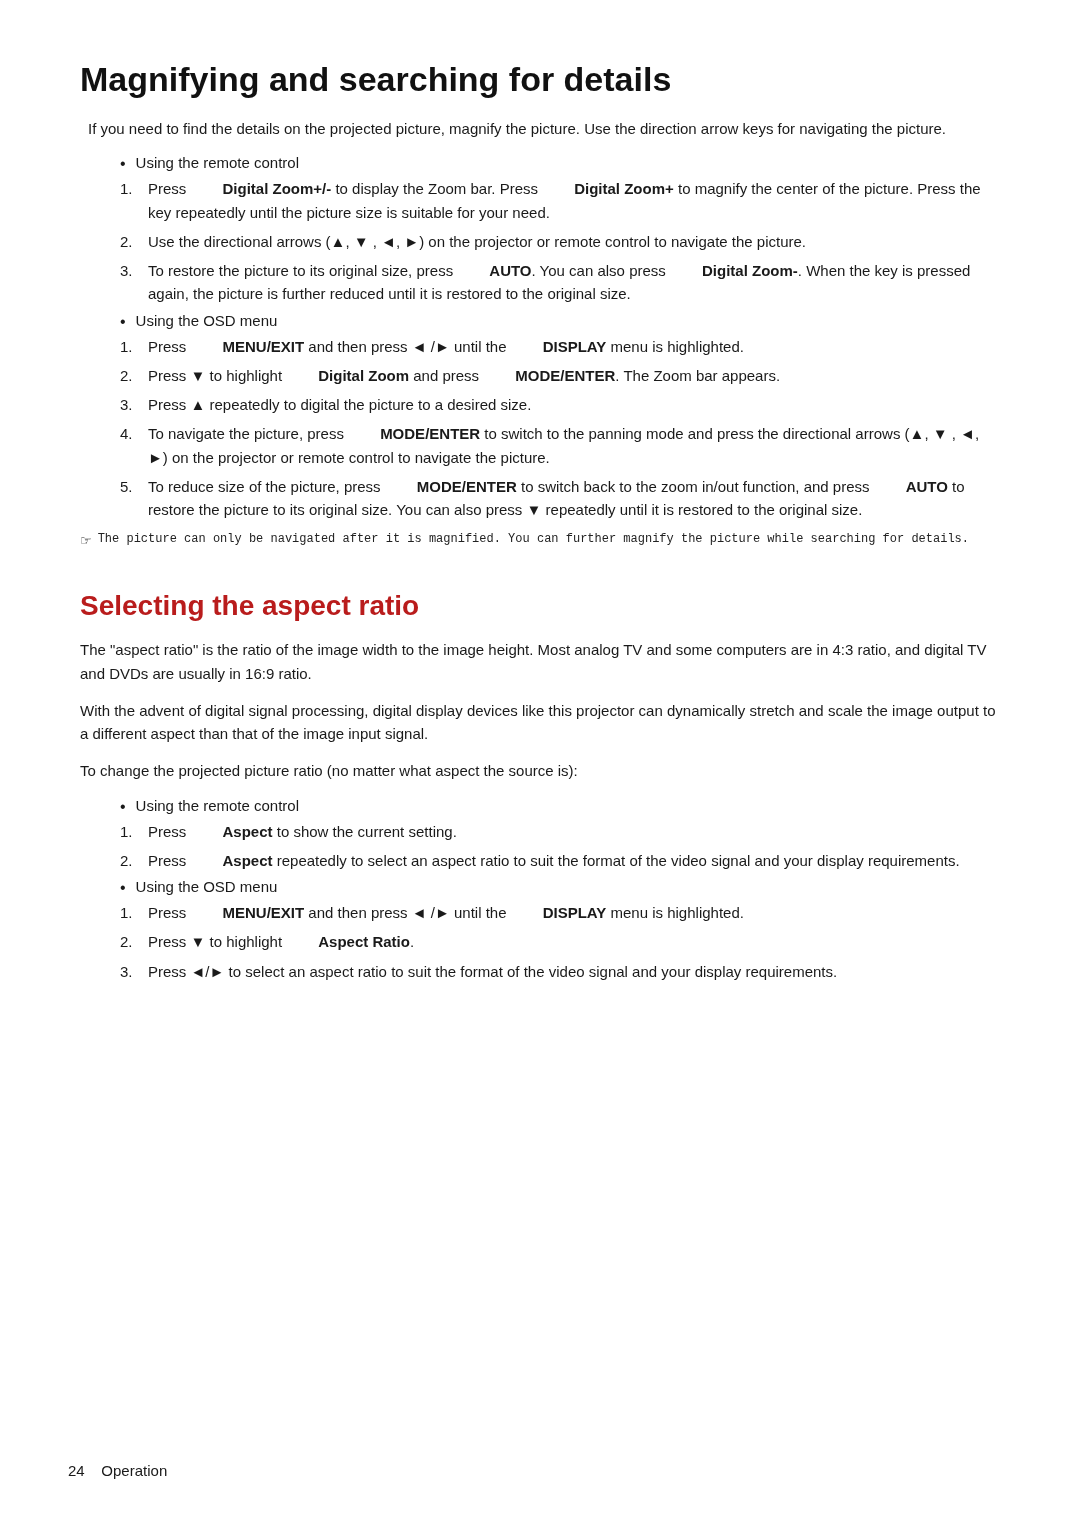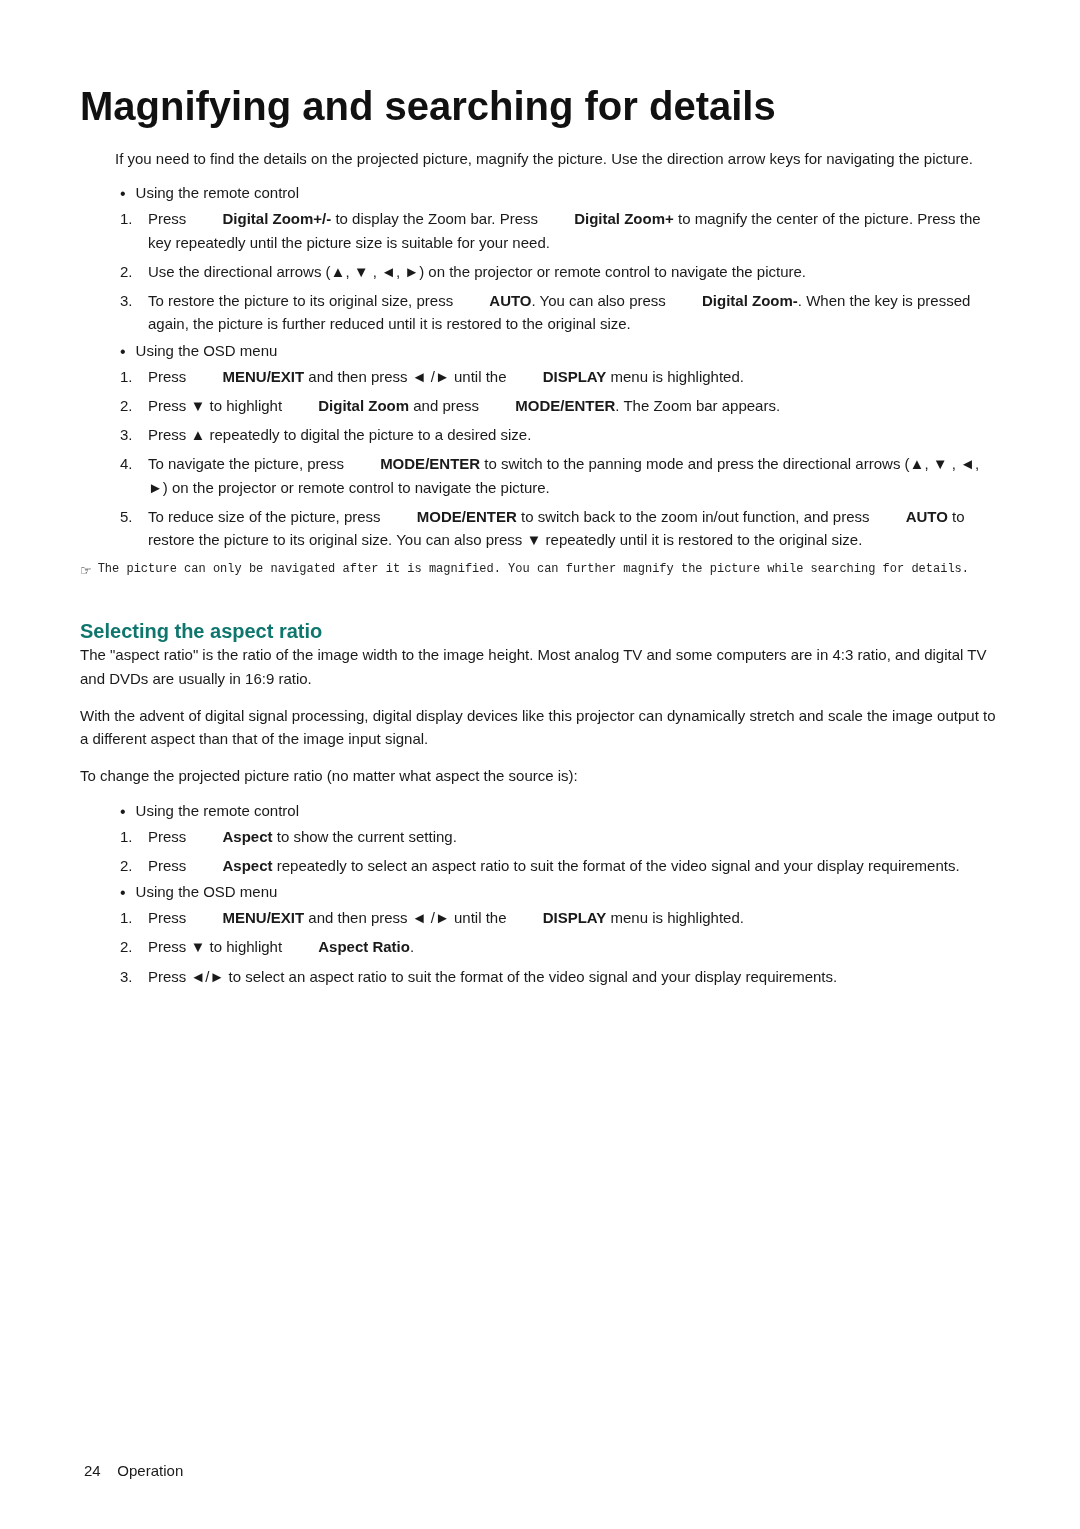--- a/index.html
+++ b/index.html
@@ -12,41 +12,40 @@
       background: #ffffff;
       font-family: Arial, Helvetica, sans-serif;
       font-size: 15px;
       color: #1a1a1a;
       width: 1080px;
       min-height: 1529px;
       padding: 60px 80px 60px 80px;
     }
 
     h1 {
-      font-size: 40px;
+      font-size: 34px;
       font-weight: bold;
       margin-bottom: 18px;
       font-family: Arial, Helvetica, sans-serif;
       color: #111;
-      margin-top: 24px;
     }
 
     h2 {
-      font-size: 20px;
+      font-size: 28px;
       font-weight: bold;
-      font-family: Arial, Helvetica, sans-serif;
-      color: #0f766e;
+      margin-bottom: 16px;
+      font-family: Arial, Helvetica, sans-serif;
+      color: #b91c1c;
       margin-top: 40px;
     }
 
     .intro-text {
       margin-bottom: 14px;
       line-height: 1.55;
       margin-left: 8px;
-      text-align: center;
     }
 
     ul.bullet-list {
       list-style: none;
       padding: 0;
       margin: 0;
     }
 
     ul.bullet-list > li.bullet-item {
       display: flex;
@@ -108,21 +107,21 @@
 
     .note-text {
       font-size: 12px;
       line-height: 1.45;
       font-family: Liberation Mono, monospace;
     }
 
     .page-bottom {
       position: absolute;
       bottom: 50px;
-      left: 84px;
+      left: 68px;
     }
 
     b {
       font-weight: bold;
       margin-left: 32px;
     }
 
     .arrow-sym {
       font-family: Arial, Helvetica, sans-serif;
     }

